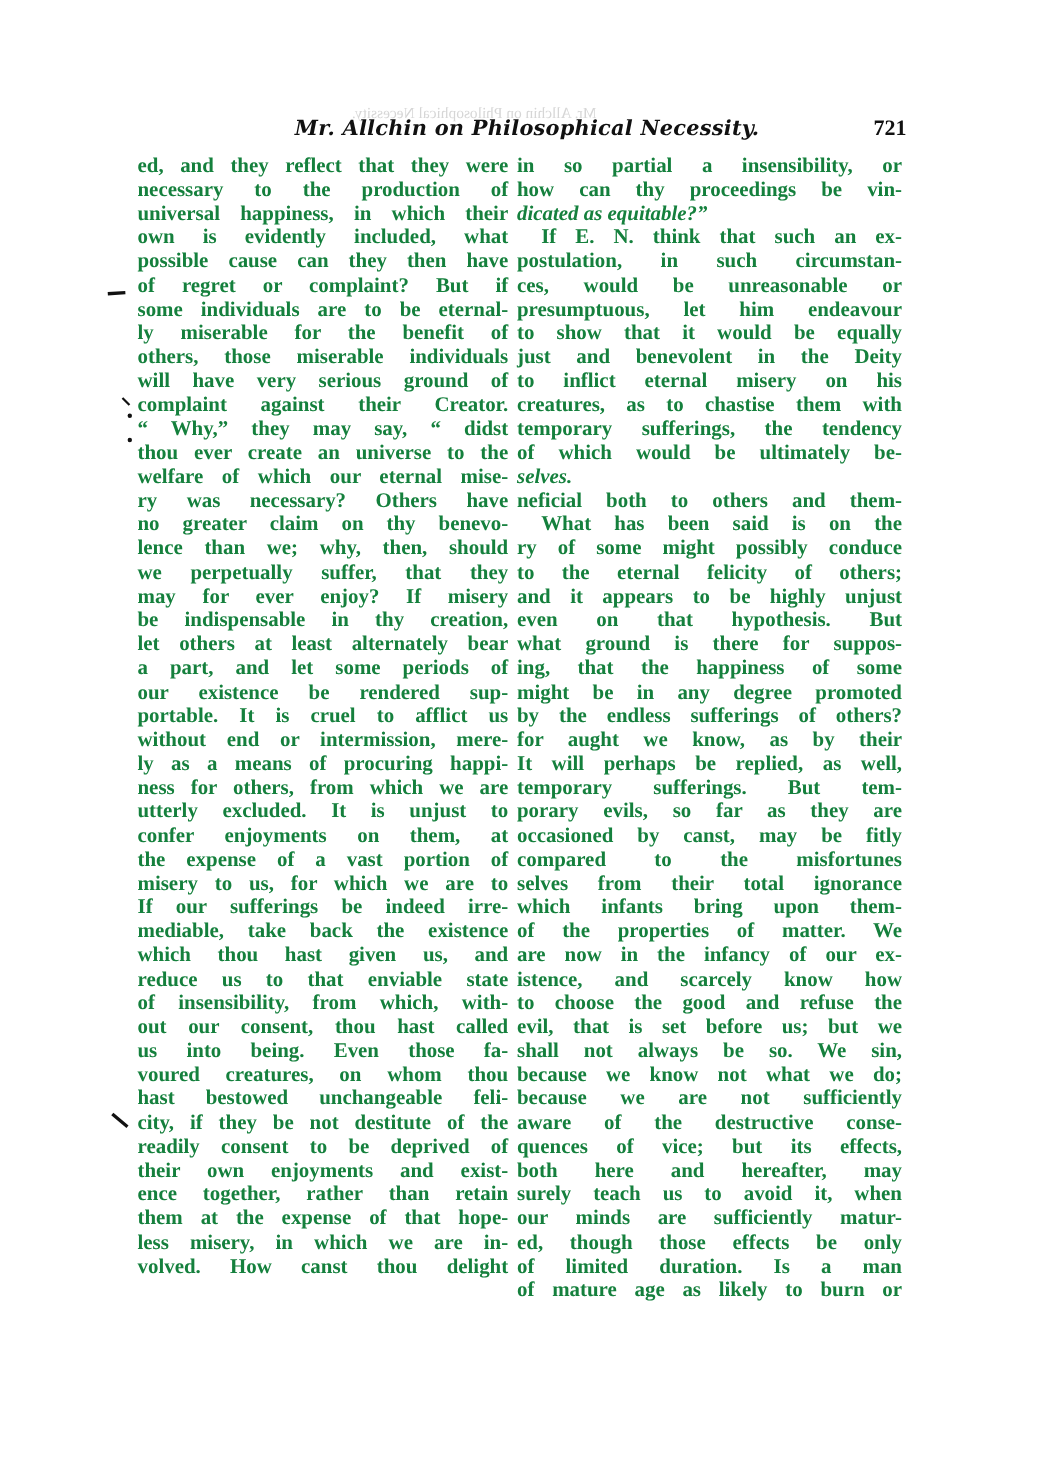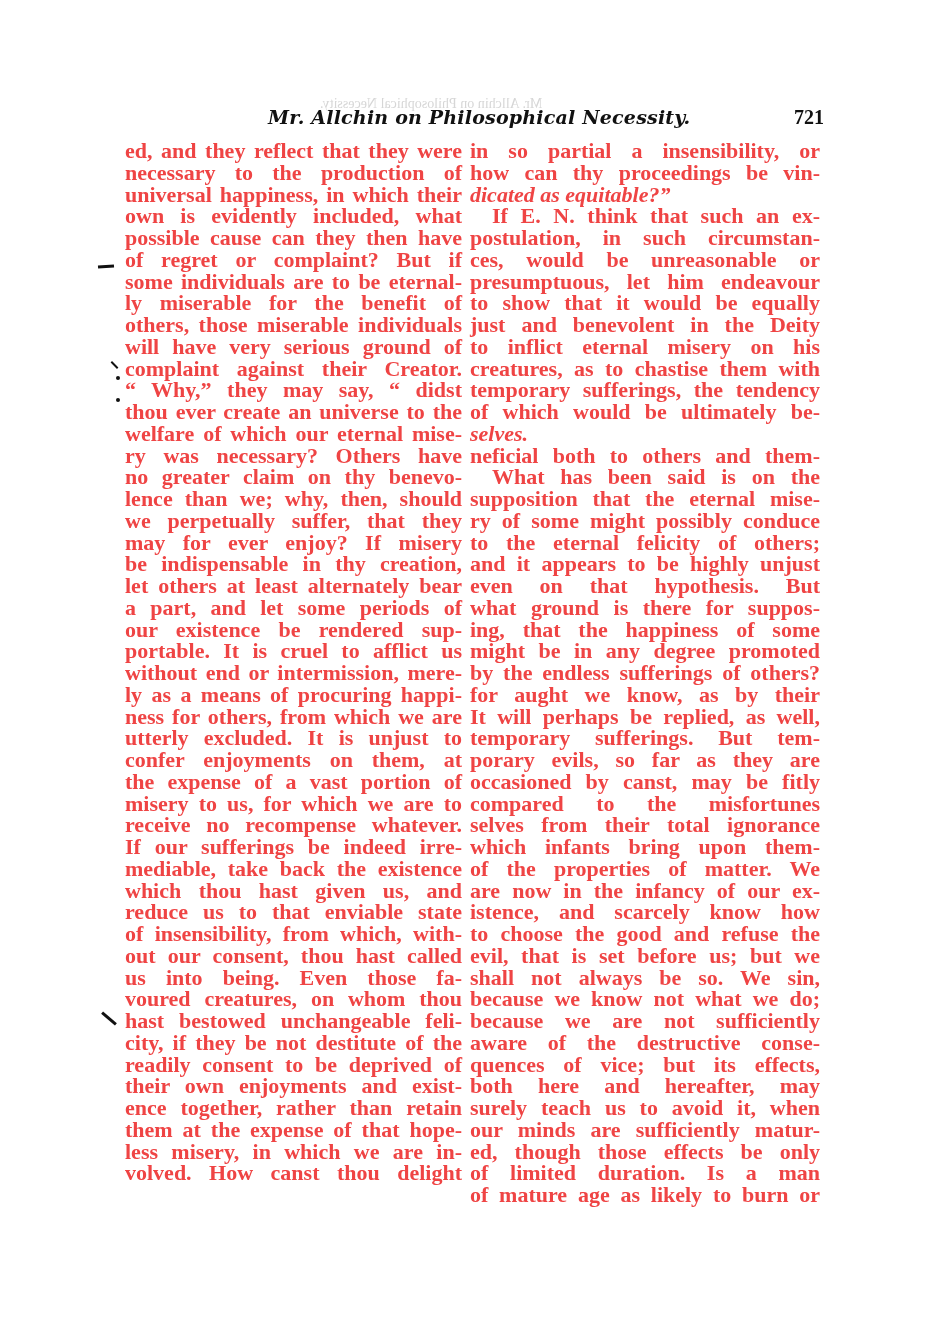--- a/index.html
+++ b/index.html
@@ -2,21 +2,21 @@
 <html><head>
   <meta charset="utf-8">
   <style>
     html, body { margin: 0; padding: 0; background: #ffffff; }
     body { width: 949px; height: 1344px; position: relative; overflow: hidden; }
     .page { position: absolute; left: 0; top: 0; width: 949px; height: 1344px; background: #ffffff; }
     .header { position: absolute; left: 268px; top: 106px; width: 556px; height: 28px; font-family: "DejaVu Serif", "Liberation Serif", serif; color: #111; }
     .header .title { position: absolute; left: 0; top: 0; font-weight: bold; font-style: italic; font-size: 19px; letter-spacing: 0.2px; }
     .header .pageno { position: absolute; right: 0; top: 0; font-weight: bold; font-size: 20px; font-family: Liberation Serif, serif; }
     .bleed { position: absolute; left: 320px; top: 96px; font-family: "Liberation Serif", serif; font-size: 14px; color: #bbb; transform: scaleX(-1); opacity: 0.6; }
-    .col { position: absolute; top: 140px; font-family: "Liberation Serif", "DejaVu Serif", serif; font-size: 22px; line-height: 21.75px; color: #ef4444; font-weight: bold; text-align: justify; }
+    .col { position: absolute; top: 140px; font-family: "Liberation Serif", "DejaVu Serif", serif; font-size: 19px; line-height: 21.75px; color: #15803d; font-weight: bold; text-align: justify; }
     .col.left { left: 125px; width: 337px; }
     .col.right { left: 470px; width: 350px; }
     .line { display: block; white-space: nowrap; text-align-last: justify; text-align: justify; height: 21.75px; overflow: visible; }
     .line.last { text-align-last: left; font-style: italic; }
     .line.indent { padding-left: 22px; }
     .mark { position: absolute; background: #111; }
     .dot { position: absolute; width: 4px; height: 4px; background: #111; border-radius: 50%; }
   </style>
 </head>
 <body>
@@ -61,21 +61,20 @@
       <span class="line">a part, and let some periods of</span>
       <span class="line">our existence be rendered sup-</span>
       <span class="line">portable. It is cruel to afflict us</span>
       <span class="line">without end or intermission, mere-</span>
       <span class="line">ly as a means of procuring happi-</span>
       <span class="line">ness for others, from which we are</span>
       <span class="line">utterly excluded. It is unjust to</span>
       <span class="line">confer enjoyments on them, at</span>
       <span class="line">the expense of a vast portion of</span>
       <span class="line">misery to us, for which we are to</span>
-      <span class="line">receive no recompense whatever.</span>
       <span class="line">If our sufferings be indeed irre-</span>
       <span class="line">mediable, take back the existence</span>
       <span class="line">which thou hast given us, and</span>
       <span class="line">reduce us to that enviable state</span>
       <span class="line">of insensibility, from which, with-</span>
       <span class="line">out our consent, thou hast called</span>
       <span class="line">us into being. Even those fa-</span>
       <span class="line">voured creatures, on whom thou</span>
       <span class="line">hast bestowed unchangeable feli-</span>
       <span class="line">city, if they be not destitute of the</span>
@@ -96,21 +95,20 @@
       <span class="line">presumptuous, let him endeavour</span>
       <span class="line">to show that it would be equally</span>
       <span class="line">just and benevolent in the Deity</span>
       <span class="line">to inflict eternal misery on his</span>
       <span class="line">creatures, as to chastise them with</span>
       <span class="line">temporary sufferings, the tendency</span>
       <span class="line">of which would be ultimately be-</span>
       <span class="line last">selves.</span>
       <span class="line">neficial both to others and them-</span>
       <span class="line indent">What has been said is on the</span>
-      <span class="line">supposition that the eternal mise-</span>
       <span class="line">ry of some might possibly conduce</span>
       <span class="line">to the eternal felicity of others;</span>
       <span class="line">and it appears to be highly unjust</span>
       <span class="line">even on that hypothesis. But</span>
       <span class="line">what ground is there for suppos-</span>
       <span class="line">ing, that the happiness of some</span>
       <span class="line">might be in any degree promoted</span>
       <span class="line">by the endless sufferings of others?</span>
       <span class="line">for aught we know, as by their</span>
       <span class="line">It will perhaps be replied, as well,</span>

